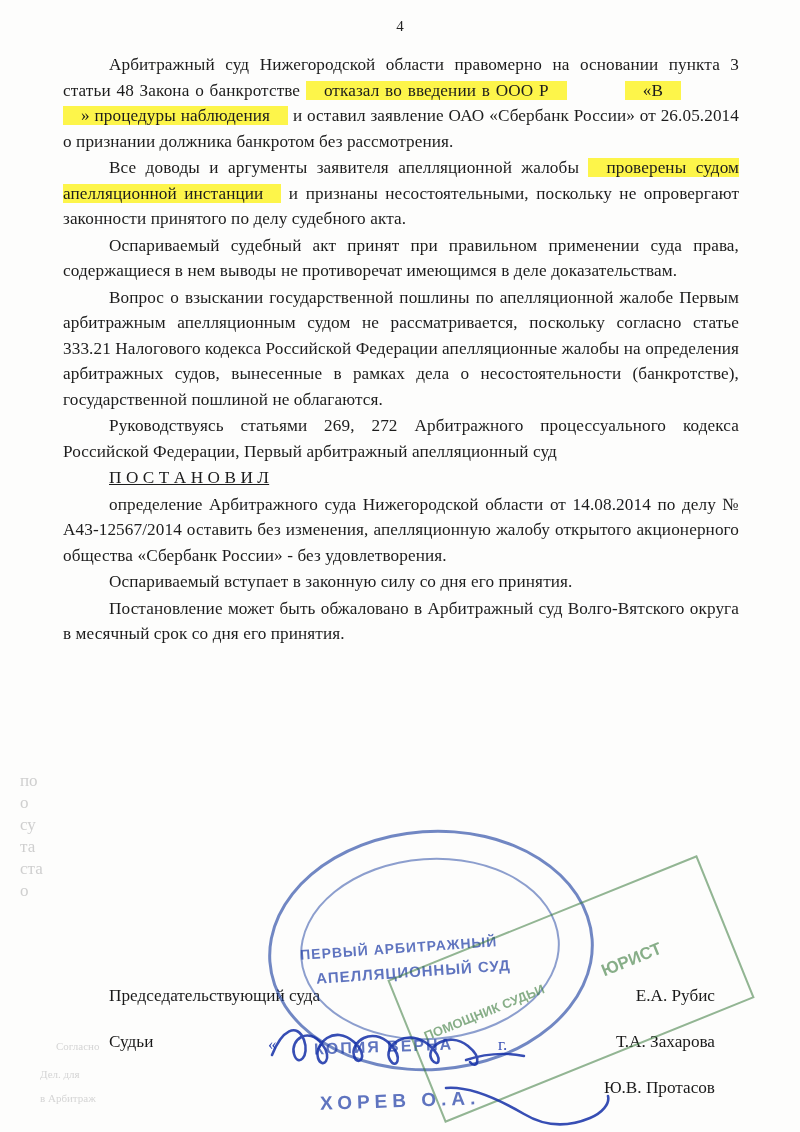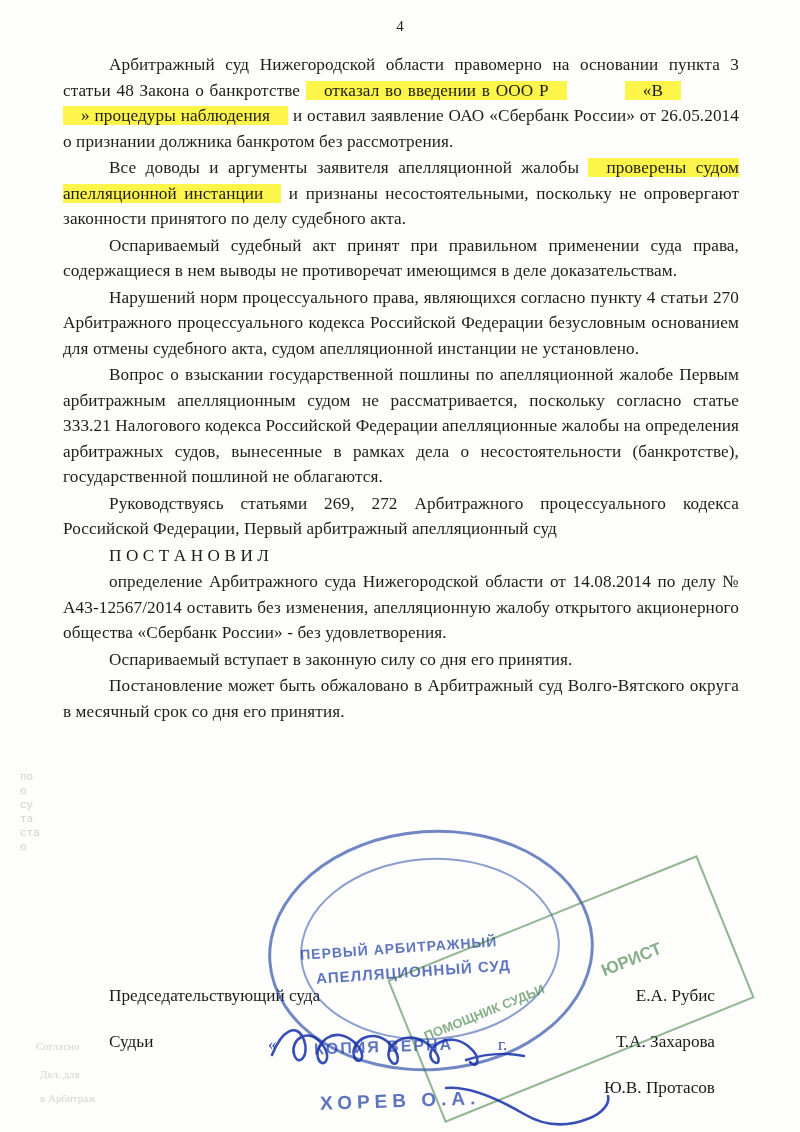--- a/index.html
+++ b/index.html
@@ -56,20 +56,21 @@
     display: inline-block;
     min-width: 58px;
     border-bottom: 0px;
   }
   .center-title {
     margin: 30px 0 22px 0;
     text-align: center;
     text-indent: 0;
     font-size: 17.5px;
     letter-spacing: 5px;
+    text-decoration: underline;
   }
   .sig-block {
     position: absolute;
     left: 63px;
     top: 983px;
     width: 676px;
     font-size: 17.2px;
     line-height: 25px;
   }
   .sig-row {
@@ -157,60 +158,59 @@
   .ink {
     position: absolute;
     pointer-events: none;
     opacity: 0.85;
   }
   .faint-col {
     position: absolute;
     left: 20px;
     top: 770px;
     width: 150px;
-    font-size: 11px;
+    font-size: 17px;
     color: #cfcfcf;
-    line-height: 14px;
-    font-family: Liberation Mono, monospace;
+    line-height: 22px;
+    font-family: Liberation Serif, serif;
     pointer-events: none;
   }
   .faint-line {
     position: absolute;
     color: #d5d5d5;
     font-size: 11px;
     pointer-events: none;
     white-space: nowrap;
   }
 </style>
 </head>
 <body>
 
 <div class="page">
 
   <div class="page-number">4</div>
 
   <div class="faint-col">
     по<br>о<br>су<br>та<br>ста<br>о<br>
   </div>
-  <div class="faint-line" style="left:36px; top:1040px;text-align:center;">Согласно</div>
+  <div class="faint-line" style="left:56px; top:1040px;text-align:center;">Согласно</div>
   <div class="faint-line" style="left:40px; top:1068px;">Дел. для</div>
   <div class="faint-line" style="left:40px; top:1092px;">в Арбитраж</div>
 
   <div class="body-text">
 
 
     <p class="para"><span>Арбитражный суд Нижегородской области правомерно на основании пункта 3 статьи 48 Закона о банкротстве </span><span class="hl">отказал во введении в ООО Р</span><span class="blank"></span><span class="hl">«В</span><span class="blank"></span><span class="hl">» процедуры наблюдения</span><span> и оставил заявление ОАО «Сбербанк России» от 26.05.2014 о признании должника банкротом без рассмотрения.</span></p>
 
 
     <p class="para"><span>Все доводы и аргументы заявителя апелляционной жалобы </span><span class="hl">проверены судом апелляционной инстанции</span><span> и признаны несостоятельными, поскольку не опровергают законности принятого по делу судебного акта.</span></p>
 
 
     <p class="para"><span>Оспариваемый судебный акт принят при правильном применении суда права, содержащиеся в нем выводы не противоречат имеющимся в деле доказательствам.</span></p>
 
-    <p class="para"><span>Нарушений норм процессуального права, являющихся согласно пункту 4 статьи 270 Арбитражного процессуального кодекса Российской Федерации безусловным основанием для отмены судебного акта, судом апелляционной инстанции не установлено.</span></p>
 
     <p class="para"><span>Вопрос о взыскании государственной пошлины по апелляционной жалобе Первым арбитражным апелляционным судом не рассматривается, поскольку согласно статье 333.21 Налогового кодекса Российской Федерации апелляционные жалобы на определения арбитражных судов, вынесенные в рамках дела о несостоятельности (банкротстве), государственной пошлиной не облагаются.</span></p>
 
     <p class="para"><span>Руководствуясь статьями 269, 272 Арбитражного процессуального кодекса Российской Федерации, Первый арбитражный апелляционный суд</span></p>
 
     <p class="para center-title">П О С Т А Н О В И Л</p>
 
     <p class="para"><span>определение Арбитражного суда Нижегородской области от 14.08.2014 по делу № А43-12567/2014 оставить без изменения, апелляционную жалобу открытого акционерного общества «Сбербанк России» - без удовлетворения.</span></p>
 
     <p class="para"><span>Оспариваемый вступает в законную силу со дня его принятия.</span></p>

